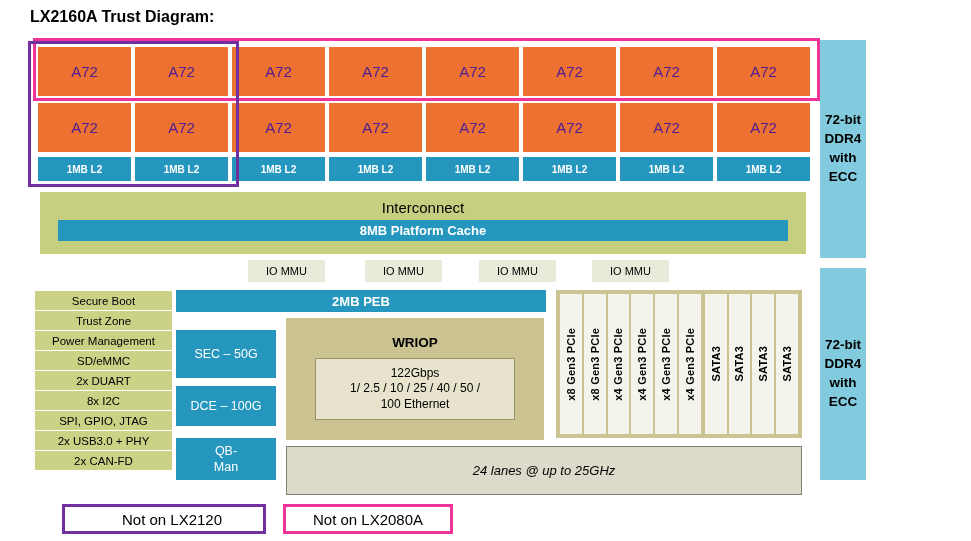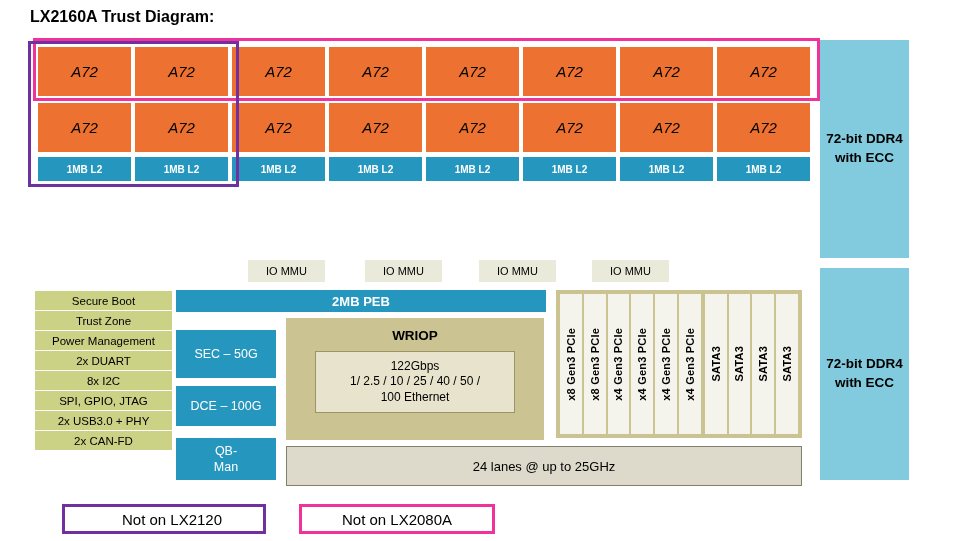--- a/index.html
+++ b/index.html
@@ -5,21 +5,21 @@
   * { box-sizing: border-box; margin: 0; padding: 0; }
   body { margin:0; background:#fff; font-family:"Liberation Sans", sans-serif; color:#000; }
   .canvas { position:relative; width:971px; height:541px; background:#fff; overflow:hidden; }
   .abs { position:absolute; }
 
   .title { left:30px; top:8px; font-size:16px; font-weight:bold; }
 
   
   .core-grid { left:38px; top:47px; width:772px; }
   .core-row { display:flex; gap:4px; }
-  .core { flex:1; height:49px; background:#ED7131; color:#000000; display:flex; align-items:center; justify-content:center; font-size:15px;font-style:italic; }
+  .core { flex:1; height:49px; background:#ED7131; color:#4c1d95; display:flex; align-items:center; justify-content:center; font-size:15px; }
   .row2 { margin-top:7px; }
   .l2row { margin-top:5px; }
   .l2 { flex:1; height:24px; background:#2596BE; color:#fff; font-weight:bold; font-size:10px; display:flex; align-items:center; justify-content:center; }
 
   
   .outline { background:transparent; pointer-events:none; }
   .pink-outline { border:3px solid #F0339B; left:33px; top:38px; width:787px; height:63px; z-index:4; }
   .purple-outline { border:3px solid #7030A0; left:28px; top:41px; width:211px; height:146px; z-index:5; }
 
   
@@ -37,40 +37,40 @@
 
   
   .peb { left:176px; top:290px; width:370px; height:22px; background:#2596BE; color:#fff; font-weight:bold; font-size:13px; display:flex; align-items:center; justify-content:center; }
   .accel { left:176px; width:100px; background:#2596BE; color:#fff; font-size:12.5px; display:flex; flex-direction:column; align-items:center; justify-content:center; text-align:center; line-height:1.3; }
   .sec { top:330px; height:48px; }
   .dce { top:386px; height:40px; }
   .qbman { top:438px; height:42px; }
 
   
   .wriop { left:286px; top:318px; width:258px; height:122px; background:#CCC392; text-align:center; }
-  .wriop-title { font-weight:bold; font-size:13.5px; padding-top:10px; }
+  .wriop-title { font-weight:bold; font-size:13.5px; padding-top:17px; }
   .eth-box { margin:8px auto 0; width:200px; height:62px; background:#E7E3CD; border:1px solid #9C9464; display:flex; flex-direction:column; align-items:center; justify-content:center; font-size:12px; line-height:1.3; }
 
   
   .serdes { left:556px; top:290px; width:246px; height:148px; background:#CCC392; display:flex; gap:2px; padding:4px; }
   .lane { flex:1; background:#F5F4EC; display:flex; align-items:center; justify-content:center; }
   .lane span { writing-mode:vertical-rl; transform:rotate(180deg); font-size:11px; font-weight:600; white-space:nowrap; letter-spacing:0.2px; }
   .lane:nth-child(7) { margin-left:2px; }
 
-  .lanes-bar { left:286px; top:446px; width:516px; height:40px; background:#DDDACB; border:1px solid #80806E; display:flex; align-items:center; justify-content:center; font-size:13px; }
+  .lanes-bar { left:286px; top:446px; width:516px; height:49px; background:#DDDACB; border:1px solid #80806E; display:flex; align-items:center; justify-content:center; font-size:13px;font-style:italic; }
 
   
-  .ddr { left:820px; width:89px; background:#82CBDE; font-weight:bold; font-size:13.5px; display:flex; align-items:center; justify-content:center; text-align:center; line-height:1.4; }
+  .ddr { left:820px; width:46px; background:#82CBDE; font-weight:bold; font-size:13.5px; display:flex; align-items:center; justify-content:center; text-align:center; line-height:1.4; }
   .ddr-top { top:40px; height:218px; }
   .ddr-bottom { top:268px; height:212px; }
 
   
   .legend-box { top:504px; height:30px; background:#fff; display:flex; align-items:center; justify-content:center; font-size:15px; }
   .legend-purple { left:62px; width:204px; border:3px solid #7030A0;padding-left:16px; }
-  .legend-pink { left:283px; width:196px; border:3px solid #F0339B;margin-left:16px; }
+  .legend-pink { left:283px; width:170px; border:3px solid #F0339B; }
 
   .block-line { display:block; }
 </style>
 </head>
 <body>
 
 <div class="canvas">
 
   <div class="abs title">LX2160A Trust Diagram:</div>
 
@@ -103,30 +103,35 @@
       <div class="l2">1MB L2</div>
       <div class="l2">1MB L2</div>
       <div class="l2">1MB L2</div>
       <div class="l2">1MB L2</div>
     </div>
   </div>
 
   <div class="abs outline pink-outline"></div>
   <div class="abs outline purple-outline"></div>
 
+  <div class="abs interconnect">
+    <div class="interconnect-label">Interconnect</div>
+    <div class="cache-bar">8MB Platform Cache</div>
+  </div>
 
   <div class="abs iommu iommu1">IO MMU</div>
   <div class="abs iommu iommu2">IO MMU</div>
   <div class="abs iommu iommu3">IO MMU</div>
   <div class="abs iommu iommu4">IO MMU</div>
 
   <div class="abs periphs">
     <div class="periph">Secure Boot</div>
     <div class="periph">Trust Zone</div>
     <div class="periph">Power Management</div>
+    <div class="periph">SD/eMMC</div>
     <div class="periph">2x DUART</div>
     <div class="periph">8x I2C</div>
     <div class="periph">SPI, GPIO,  JTAG</div>
     <div class="periph">2x USB3.0 + PHY</div>
     <div class="periph">2x CAN-FD</div>
   </div>
 
   <div class="abs peb">2MB PEB</div>
   <div class="abs accel sec">SEC – 50G</div>
   <div class="abs accel dce">DCE – 100G</div>

